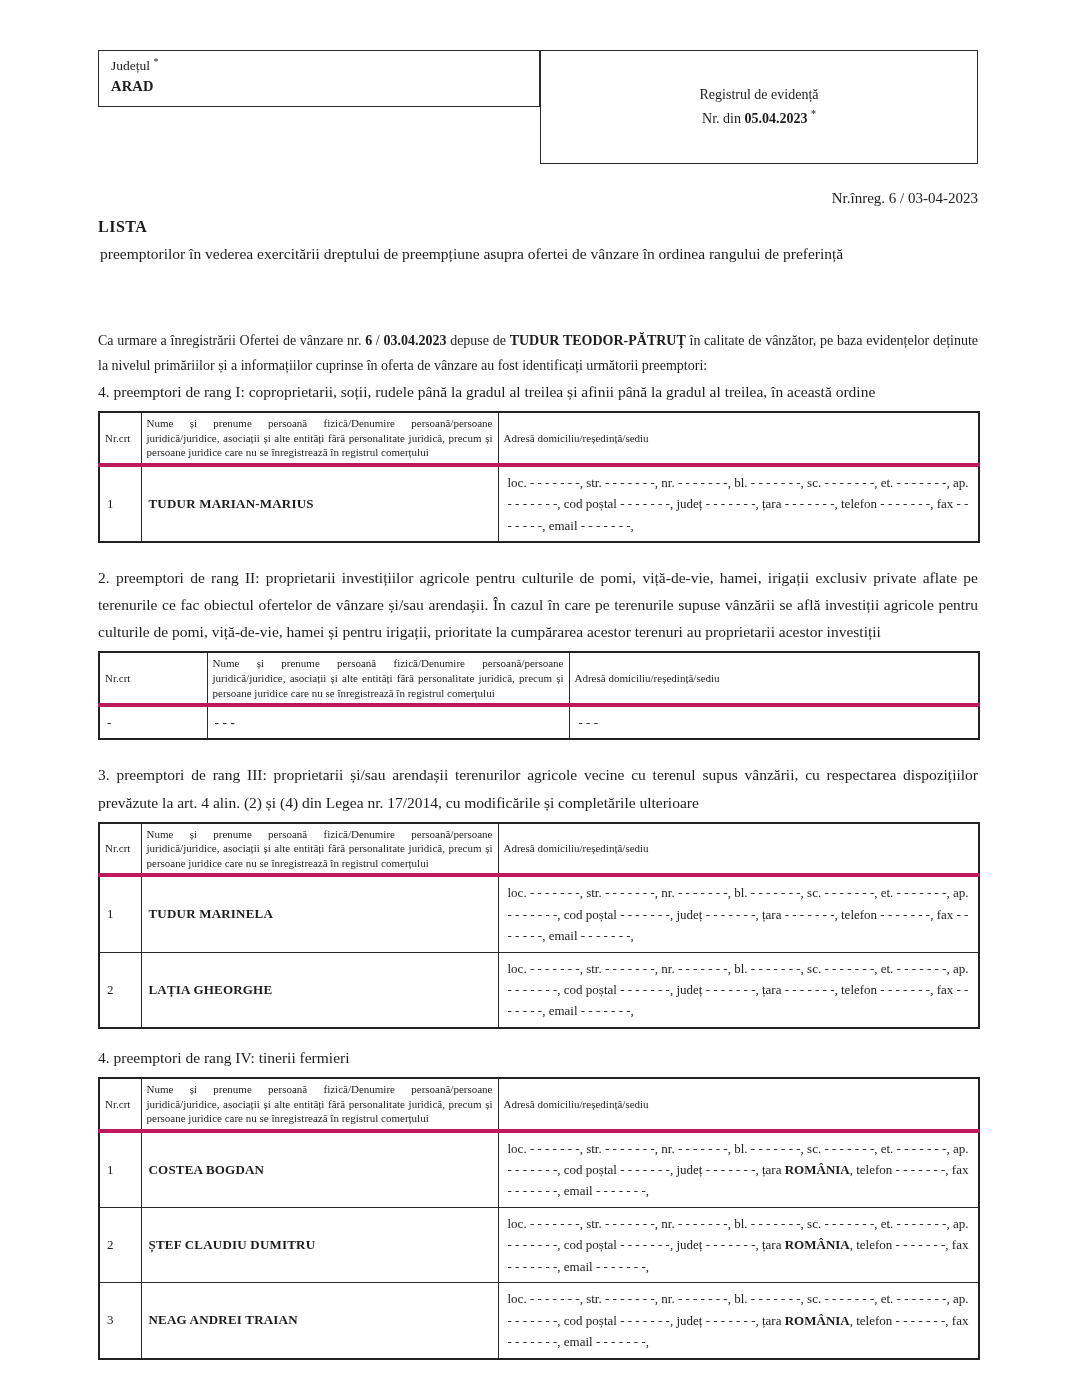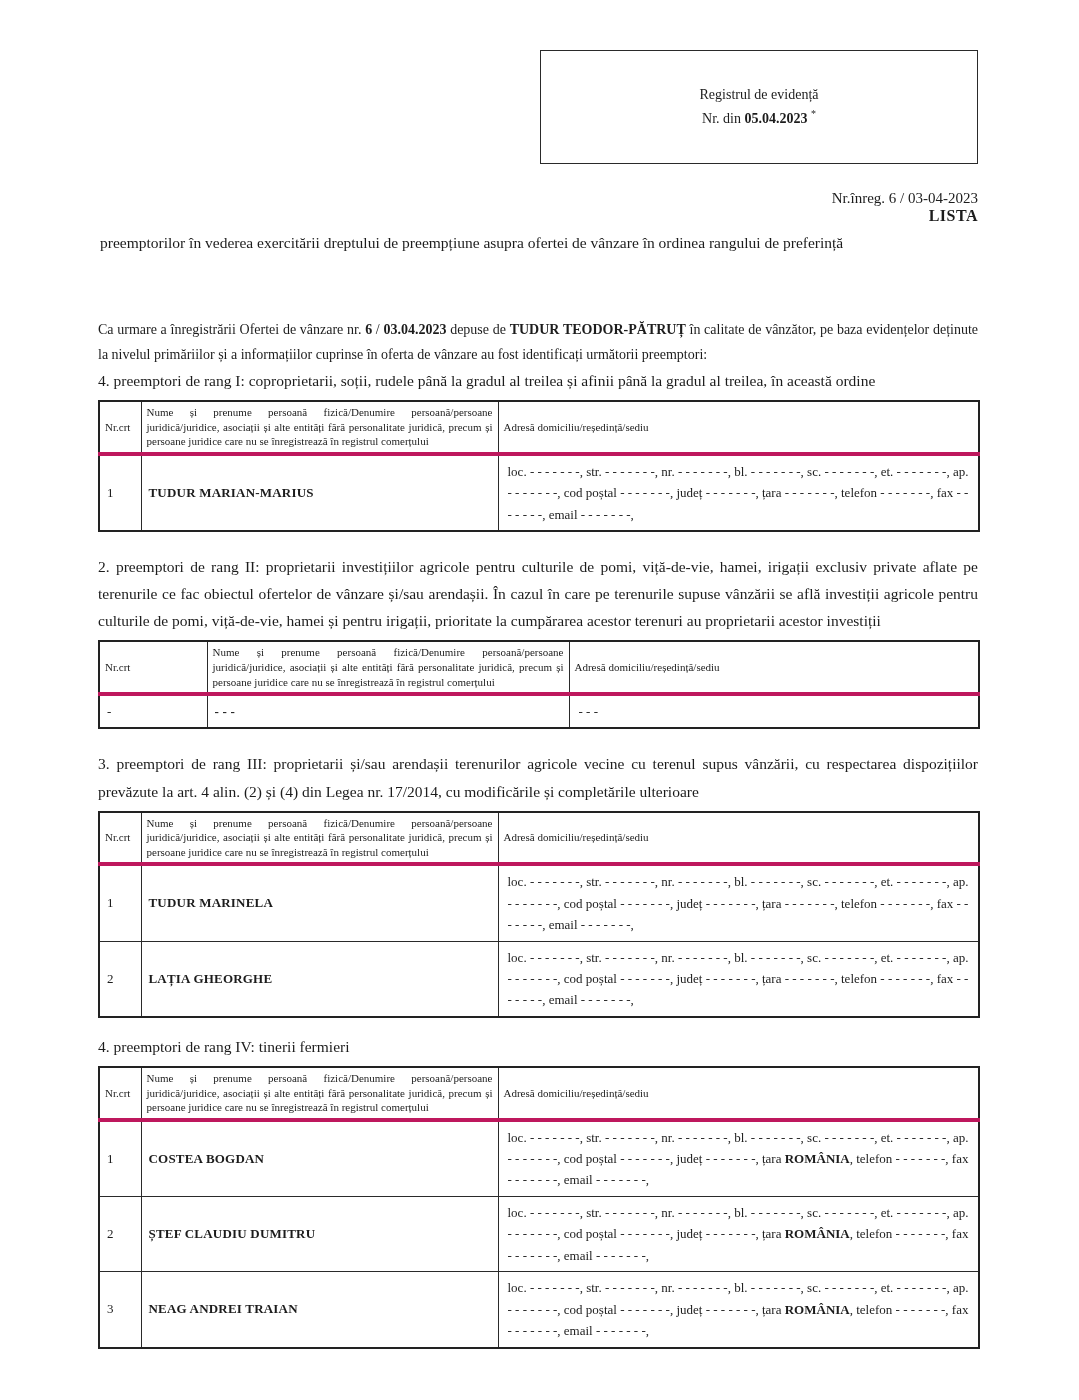--- a/index.html
+++ b/index.html
@@ -29,21 +29,21 @@
   .hcell .value { font-weight: bold; font-size: 14.5px; letter-spacing: .2px; }
   .hcell-registry {
     grid-column: 2; grid-row: 1 / span 2;
     display: flex; flex-direction: column; justify-content: center; align-items: center;
     text-align: center; gap: 3px; font-size: 14px;
   }
   .hcell-uat { margin-top: -1px; }
   sup.star { font-size: 10px; vertical-align: super; line-height: 0; }
   
   .reg-line { margin-top: 26px; text-align: right; font-size: 15px; }
-  .doc-title { margin-top: 0; text-align: right; font-weight: bold; font-size: 16px; letter-spacing: .5px; }
+  .doc-title { margin-top: 11px; text-align: left; font-weight: bold; font-size: 16px; letter-spacing: .5px; }
   .doc-subtitle { margin-top: 4px; text-align: left; font-weight: normal; font-size: 15.5px; line-height: 1.75; padding: 0 2px; }
   
   .intro { margin-top: 62px; font-size: 14px; line-height: 1.75; text-align: justify; }
   .intro .b { font-weight: bold; }
   .section-label { font-size: 15.5px; line-height: 1.75; text-align: justify; }
   .mt-sec { margin-top: 21px; }
   .mt-sec4 { margin-top: 15px; }
   
   table.doc-table {
     width: 880px;
@@ -75,20 +75,24 @@
   .row-tall td { height: 70px; }
   .row-short td { height: 30px; }
 </style>
 </head>
 <body>
 
 <div class="page">
   <div class="content">
 
     <div class="header-grid">
+      <div class="hcell">
+        <div class="label"><span>Județul</span> <sup class="star">*</sup></div>
+        <div class="value">ARAD</div>
+      </div>
       <div class="hcell hcell-registry">
         <div>Registrul de evidență</div>
         <div><span>Nr. din </span><b>05.04.2023</b> <sup class="star">*</sup></div>
       </div>
     </div>
 
     <div class="reg-line">Nr.înreg. 6 / 03-04-2023</div>
     <div class="doc-title">LISTA</div>
     <div class="doc-subtitle">preemptorilor în vederea exercitării dreptului de preempțiune asupra ofertei de vânzare în ordinea rangului de preferință</div>
 

